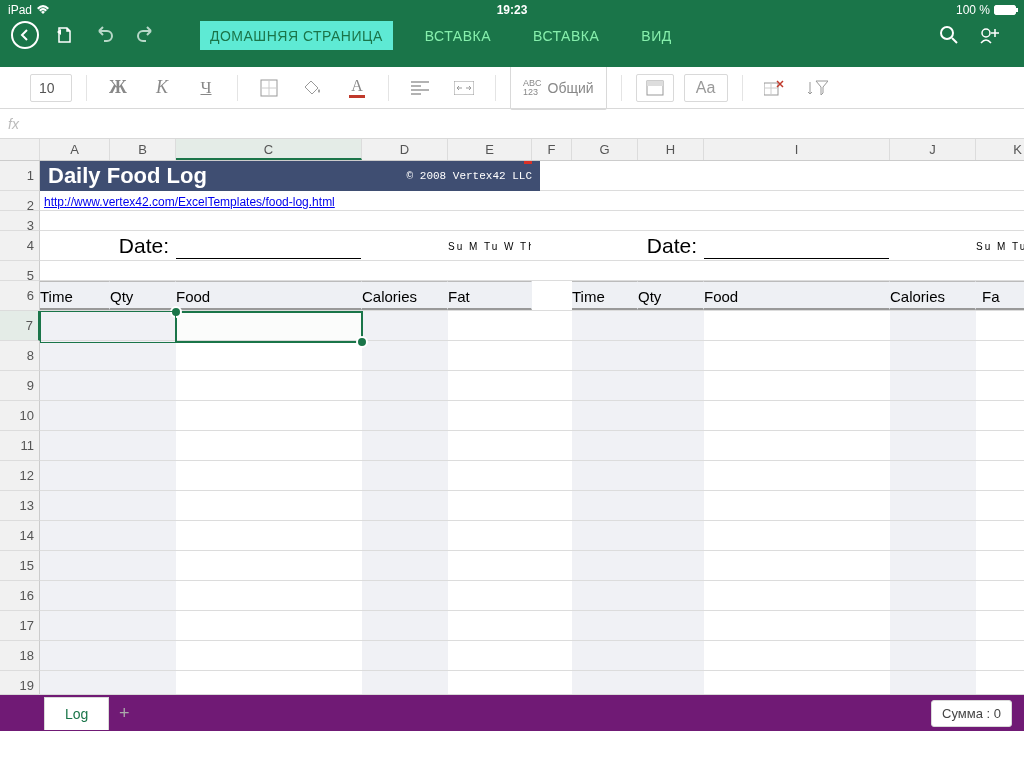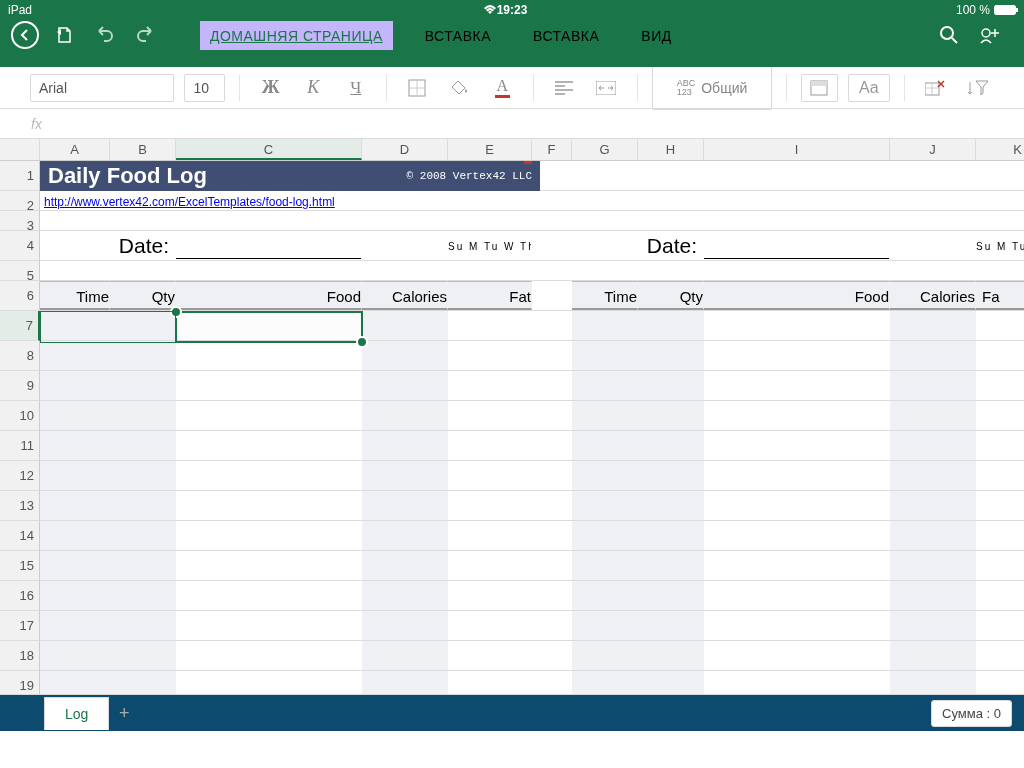--- a/index.html
+++ b/index.html
@@ -1,49 +1,49 @@
 <!DOCTYPE html>
 <html><head>
 <meta charset="utf-8">
 <style>
 * { margin:0; padding:0; box-sizing:border-box; font-family:-apple-system,Helvetica,Arial,sans-serif; }
 body { width:1024px; height:768px; overflow:hidden; background:#fff; position:relative; }
 
 
 .status { height:20px; background:#1a7549; color:#fff; display:flex; align-items:center; padding:0 8px; font-size:12px; }
-.status .left, .status .right { flex:1; display:flex; align-items:center; gap:4px;justify-content:space-between; }
+.status .left, .status .right { flex:1; display:flex; align-items:center; gap:4px; }
 .status .right { justify-content:flex-end;text-align:center; }
 .status .center { font-weight:600; }
 .batt { display:inline-block; width:22px; height:10px; border:1px solid #fff; border-radius:2px; position:relative; }
 .batt::after { content:''; position:absolute; right:-3px; top:2px; width:2px; height:4px; background:#fff; }
 .batt i { display:block; width:100%; height:100%; background:#fff; }
 
 
 .titlebar { height:47px; background:#1a7549; color:#fff; position:relative; }
 .doc-title { text-align:center; font-size:12px; padding-top:2px; color:#d5e8df; }
 .titlerow { display:flex; align-items:center; height:30px; padding:0 10px; }
 .tbtn { width:30px; height:30px; display:flex; align-items:center; justify-content:center; margin-right:10px; color:#fff; }
 .back-circle { width:28px; height:28px; border:2px solid #fff; border-radius:50%; display:flex; align-items:center; justify-content:center; }
 .tabs { display:flex; margin-left:30px; gap:22px; align-items:flex-end; height:30px; }
-.tab { font-size:14px; letter-spacing:0.5px; padding:7px 10px 6px; color:#000000; }
-.tab.active { background:#c4b5fd; color:#1a7549; font-weight:500;text-decoration:underline; }
+.tab { font-size:14px; letter-spacing:0.5px; padding:7px 10px 6px; color:#86efac; }
+.tab.active { background:#5eead4; color:#1a7549; font-weight:500; }
 .titlerow .spacer { flex:1; }
 
 
 .fmt { height:42px; border-bottom:1px solid #d9d9d9; display:flex; align-items:center; padding:0 30px; gap:10px; background:#fff; }
 .fmt .box { height:28px; border:1px solid #d9d9d9; display:flex; align-items:center; border-radius:2px; }
 .fontname { width:150px; padding:0 8px; color:#555; font-size:14px; }
 .fontsize { width:42px; padding:0 8px; color:#555; font-size:14px; text-align:right; }
 .ibtn { width:34px; height:28px; display:flex; align-items:center; justify-content:center; color:#888; font-size:16px; }
 .divider { width:1px; height:26px; background:#e4e4e4; margin:0 4px; }
-.numfmt { height:45px; border:1px solid #d9d9d9; display:flex; align-items:center; border-radius:2px; padding:0 24px; color:#888; font-size:14px; gap:6px; }
+.numfmt { height:45px; border:1px solid #d9d9d9; display:flex; align-items:center; border-radius:2px; padding:0 12px; color:#888; font-size:14px; gap:6px; }
 .abc { font-size:9px; line-height:9px; }
 
 
-.fxbar { height:30px; border-bottom:1px solid #d9d9d9; display:flex; align-items:center; padding-left:31px; }
+.fxbar { height:30px; border-bottom:1px solid #d9d9d9; display:flex; align-items:center; padding-left:8px; }
 .fx { font-style:italic; color:#bbb; font-size:14px; }
 
 
 .grid { position:relative; height:592px; overflow:hidden; background:#fff; }
 .colhdrs { position:absolute; left:0; top:0; height:22px; display:flex; background:#f1f1f1; border-bottom:1px solid #ccc; width:1100px; }
 .ch { border-right:1px solid #dcdcdc; text-align:center; font-size:13px; color:#555; line-height:22px; }
 .rowhdrs { position:absolute; left:0; top:22px; width:40px; }
 .rh { height:30px; border-bottom:1px solid #dcdcdc; border-right:1px solid #ccc; text-align:right; padding-right:5px; font-size:13px; color:#555; line-height:30px; background:#f1f1f1; }
 .rh.r1 { height:30px; }
 .rh.r2 { height:20px; }
@@ -64,30 +64,30 @@
 .banner { background:#3f4e72; color:#fff; height:30px; display:flex; align-items:center; width:500px; padding:0 8px; }
 .banner .ttl { font-size:22px; font-weight:bold; flex:1; }
 .banner .copy { font-size:11px;font-family:Liberation Mono, monospace; }
 
 .linkcell { font-size:12px; color:#0000ee; text-decoration:underline; padding:2px 4px; line-height:18px; }
 
 .datelbl { font-size:21px; text-align:right; padding-right:6px; line-height:30px; }
 .dateunderline { border-bottom:1.5px solid #000; height:24px; margin-top:4px; }
 .days { font-size:10px; text-align:right; letter-spacing:2px; padding-right:4px; line-height:32px; }
 
-.hdrcell { background:#eef0f4; text-align:right; font-size:15px; line-height:30px; border-bottom:2px solid #999; border-top:1px solid #bbb; }
+.hdrcell { background:#eef0f4; text-align:left; font-size:15px; line-height:30px; border-bottom:2px solid #999; border-top:1px solid #bbb; }
 .shade { background:#f0f1f5; }
 
 
 .sel { position:absolute; border:2px solid #1a7549; background:rgba(26,117,73,0.02); pointer-events:none; }
 .handle { width:12px; height:12px; background:#1a7549; border:2px solid #fff; border-radius:50%; position:absolute; }
 .redmark { position:absolute; width:8px; height:3px; background:#d93025; }
 
 
-.sheets { position:absolute; bottom:0; left:0; right:0; height:37px; background:#0c4a6e; border-top:1px solid #d9d9d9; display:flex; align-items:center; padding-left:44px; }
+.sheets { position:absolute; bottom:0; left:0; right:0; height:37px; background:#701a75; border-top:1px solid #d9d9d9; display:flex; align-items:center; padding-left:44px; }
 .sheet-tab { background:#fff; border:1px solid #d9d9d9; border-bottom:none; padding:8px 20px; font-size:14px; color:#1a7549; font-weight:500; }
 .addsheet { width:30px; text-align:center; color:#aaa; font-size:18px; }
 .sumbox { margin-left:auto; margin-right:12px; background:#fff; border:1px solid #d9d9d9; border-radius:3px; padding:5px 10px; font-size:13px; color:#444; }
 
 .colhdrs .ch.sel-col { background:#e4ece7; border-bottom:2px solid #1a7549; }
 
 svg { display:block; }
 </style>
 </head>
 <body>
@@ -152,21 +152,20 @@
       <svg width="22" height="20" viewBox="0 0 22 20">
           <circle cx="8" cy="8" r="4" stroke="#fff" stroke-width="1.5" fill="none"></circle>
           <path d="M3 18 q5 -6 10 0" stroke="#fff" stroke-width="1.5" fill="none"></path>
           <path d="M17 4 v8 M13 8 h8" stroke="#fff" stroke-width="1.5"></path>
         </svg>
     </div>
   </div>
 </div>
 
 <div class="fmt">
-  <div class="box fontname">Arial</div>
   <div class="box fontsize">10</div>
   <div class="divider"></div>
   <div class="ibtn" style="font-weight:bold;font-family:'Times New Roman',serif;font-size:18px">Ж</div>
   <div class="ibtn" style="font-style:italic;font-family:'Times New Roman',serif;font-size:18px">К</div>
   <div class="ibtn" style="text-decoration:underline;font-family:'Times New Roman',serif;font-size:17px">Ч</div>
   <div class="divider"></div>
   <div class="ibtn">
     <svg width="18" height="18" viewBox="0 0 18 18">
         <rect x="1" y="1" width="16" height="16" stroke="#999" fill="none"></rect>
         <path d="M1 9 h16 M9 1 v16" stroke="#ccc"></path>

